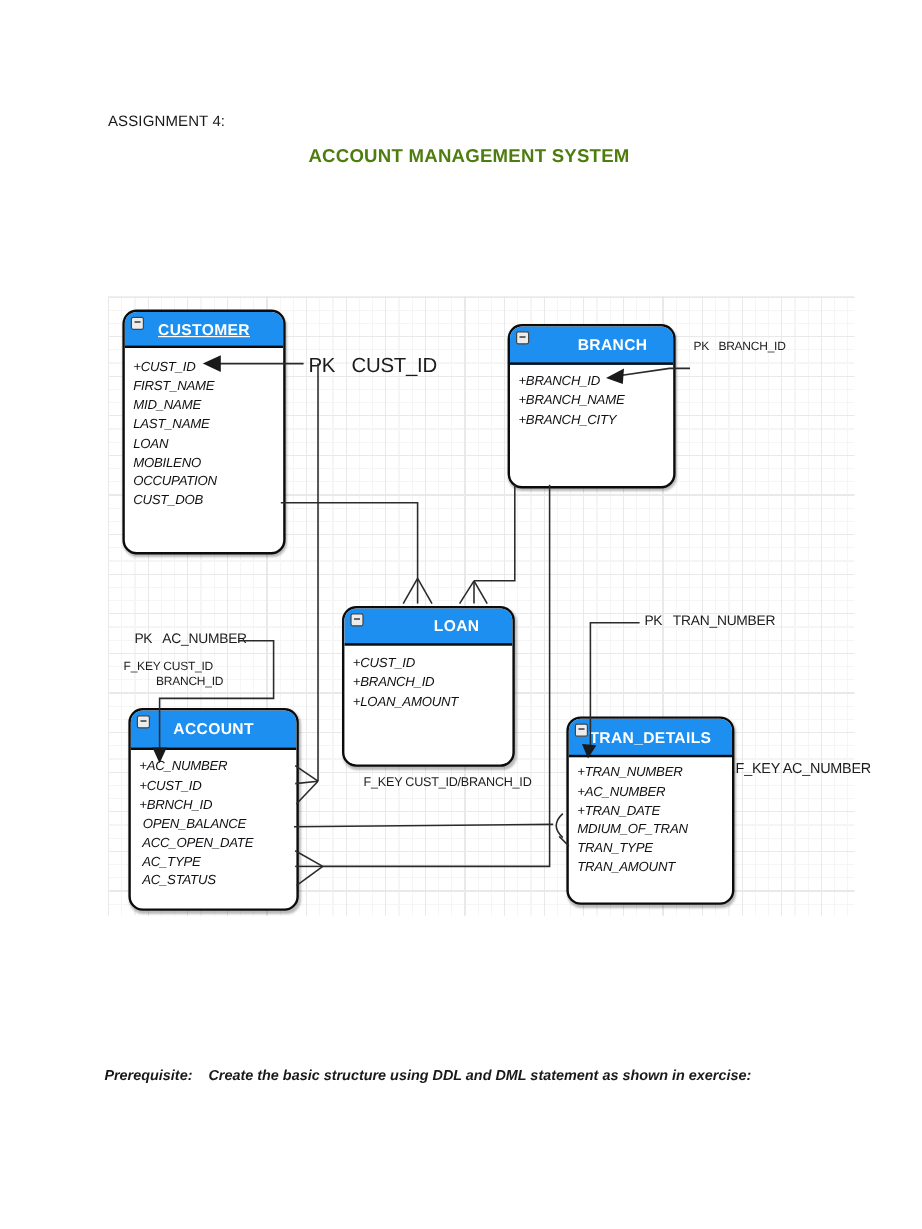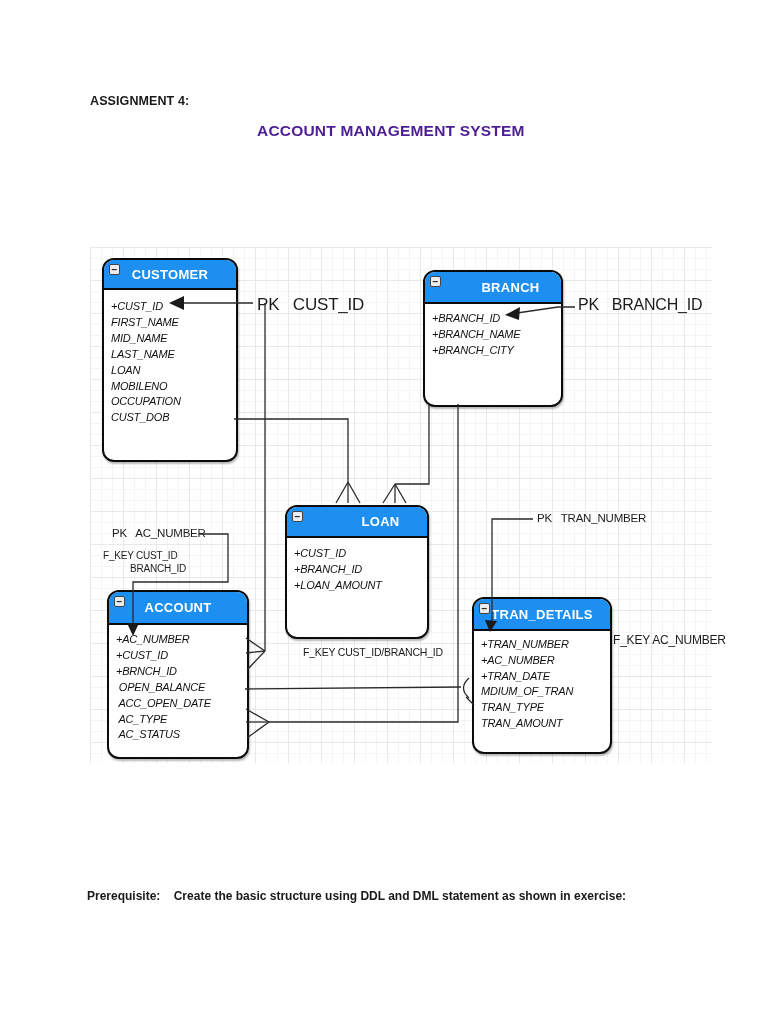--- a/index.html
+++ b/index.html
@@ -1,30 +1,30 @@
 <!DOCTYPE html>
 <html><head>
 <meta charset="utf-8">
 <style>
   html,body{margin:0;padding:0;background:#fff;}
   .page{
     position:relative;width:768px;height:1024px;background:#ffffff;
     font-family:"Liberation Sans", sans-serif;overflow:hidden;
   }
   .heading{
-    position:absolute;left:90px;top:94px;font-size:12.5px;font-weight:bold;
+    position:absolute;left:90px;top:94px;font-size:12.5px;font-weight:normal;
     color:#191919;letter-spacing:0.1px;white-space:pre;
   }
   .doc-title{
     position:absolute;left:257px;top:122px;font-size:15.5px;font-weight:bold;
-    color:#4c1d95;letter-spacing:0.2px;white-space:pre;
+    color:#4d7c0f;letter-spacing:0.2px;white-space:pre;
   }
   .footer-text{
     position:absolute;left:87px;top:889px;font-size:12px;font-weight:bold;
-    color:#191919;white-space:pre;
+    color:#191919;white-space:pre;font-style:italic;
   }
   .gridarea{
     position:absolute;left:90px;top:247px;width:622px;height:516px;
     background-image:
       repeating-linear-gradient(to right,#e9e9e9 0 1px,transparent 1px 33px),
       repeating-linear-gradient(to bottom,#e9e9e9 0 1px,transparent 1px 33px),
       repeating-linear-gradient(to right,#f5f5f5 0 1px,transparent 1px 11px),
       repeating-linear-gradient(to bottom,#f5f5f5 0 1px,transparent 1px 11px);
   }
   .entity{
@@ -42,39 +42,39 @@
     text-align:center;font-weight:bold;box-sizing:border-box;
   }
   .efields{padding-left:7px;}
   .field{
     font-size:11px;color:#101014;line-height:15.9px;white-space:pre;
     letter-spacing:-0.2px;
     font-style:italic;
   }
   
   #e-customer{left:102px;top:258px;width:132px;height:200px;}
-  #e-customer .ehead{height:28px;}  #e-customer .etitle{padding-top:7px;}
+  #e-customer .ehead{height:28px;}  #e-customer .etitle{padding-top:7px;text-decoration:underline;}
   #e-customer .efields{padding-top:9px;}
   #e-branch{left:423px;top:270px;width:136px;height:133px;}
   #e-branch .ehead{height:30px;}  #e-branch .etitle{padding-top:8px;margin-left:35px;}
   #e-branch .efields{padding-top:7px;}
   #e-loan{left:285px;top:505px;width:140px;height:130px;}
   #e-loan .ehead{height:29px;}  #e-loan .etitle{padding-top:7px;padding-left:47px;}
   #e-loan .efields{padding-top:8px;}
   #e-account{left:107px;top:590px;width:138px;height:165px;}
   #e-account .ehead{height:31px;}  #e-account .etitle{padding-top:8px;}
   #e-account .efields{padding-top:7px;}
   #e-tran{left:472px;top:597px;width:136px;height:153px;}
   #e-tran .ehead{height:30px;}  #e-tran .etitle{padding-top:8px;}
   #e-tran .efields{padding-top:6px;}
   #e-tran .field{line-height:15.8px;}
   
   .lbl{position:absolute;color:#1c1c1c;white-space:pre;z-index:3;letter-spacing:-0.2px;}
   #l-pk-cust{left:257px;top:295px;font-size:17px;}
-  #l-pk-branch{left:578px;top:296px;font-size:16px;}
+  #l-pk-branch{left:578px;top:284px;font-size:10px;}
   #l-pk-ac{left:112px;top:527px;font-size:11.5px;}
   #l-fk-cust{left:103px;top:550px;font-size:10px;}
   #l-fk-branch{left:130px;top:563px;font-size:10px;}
   #l-pk-tran{left:537px;top:512px;font-size:11.5px;}
   #l-fk-loan{left:303px;top:646px;font-size:10.5px;}
   #l-fk-ac{left:613px;top:633px;font-size:12px;}
   svg.wires{position:absolute;left:0;top:0;z-index:5;pointer-events:none;}
   svg.wires line, svg.wires polyline, svg.wires path{
     stroke:#2a2a2a;stroke-width:1.3;fill:none;
   }

